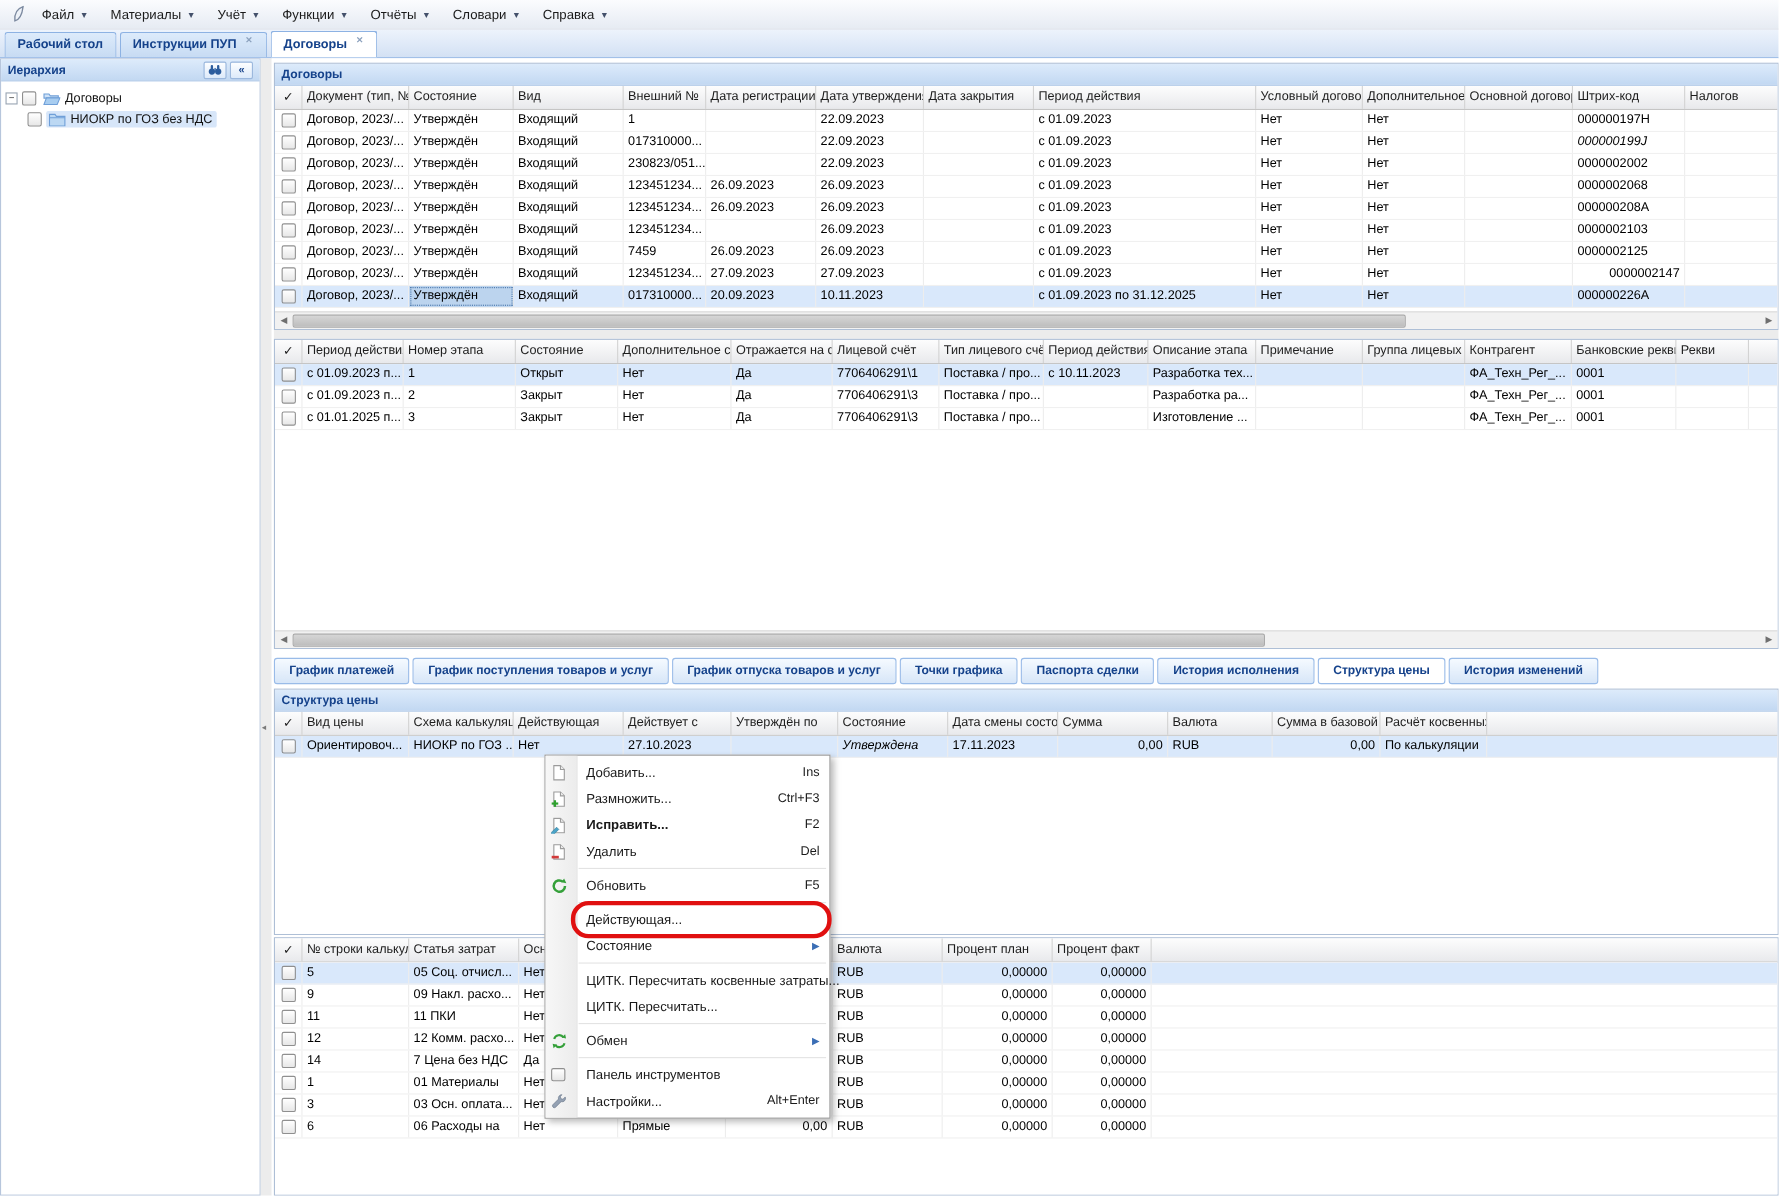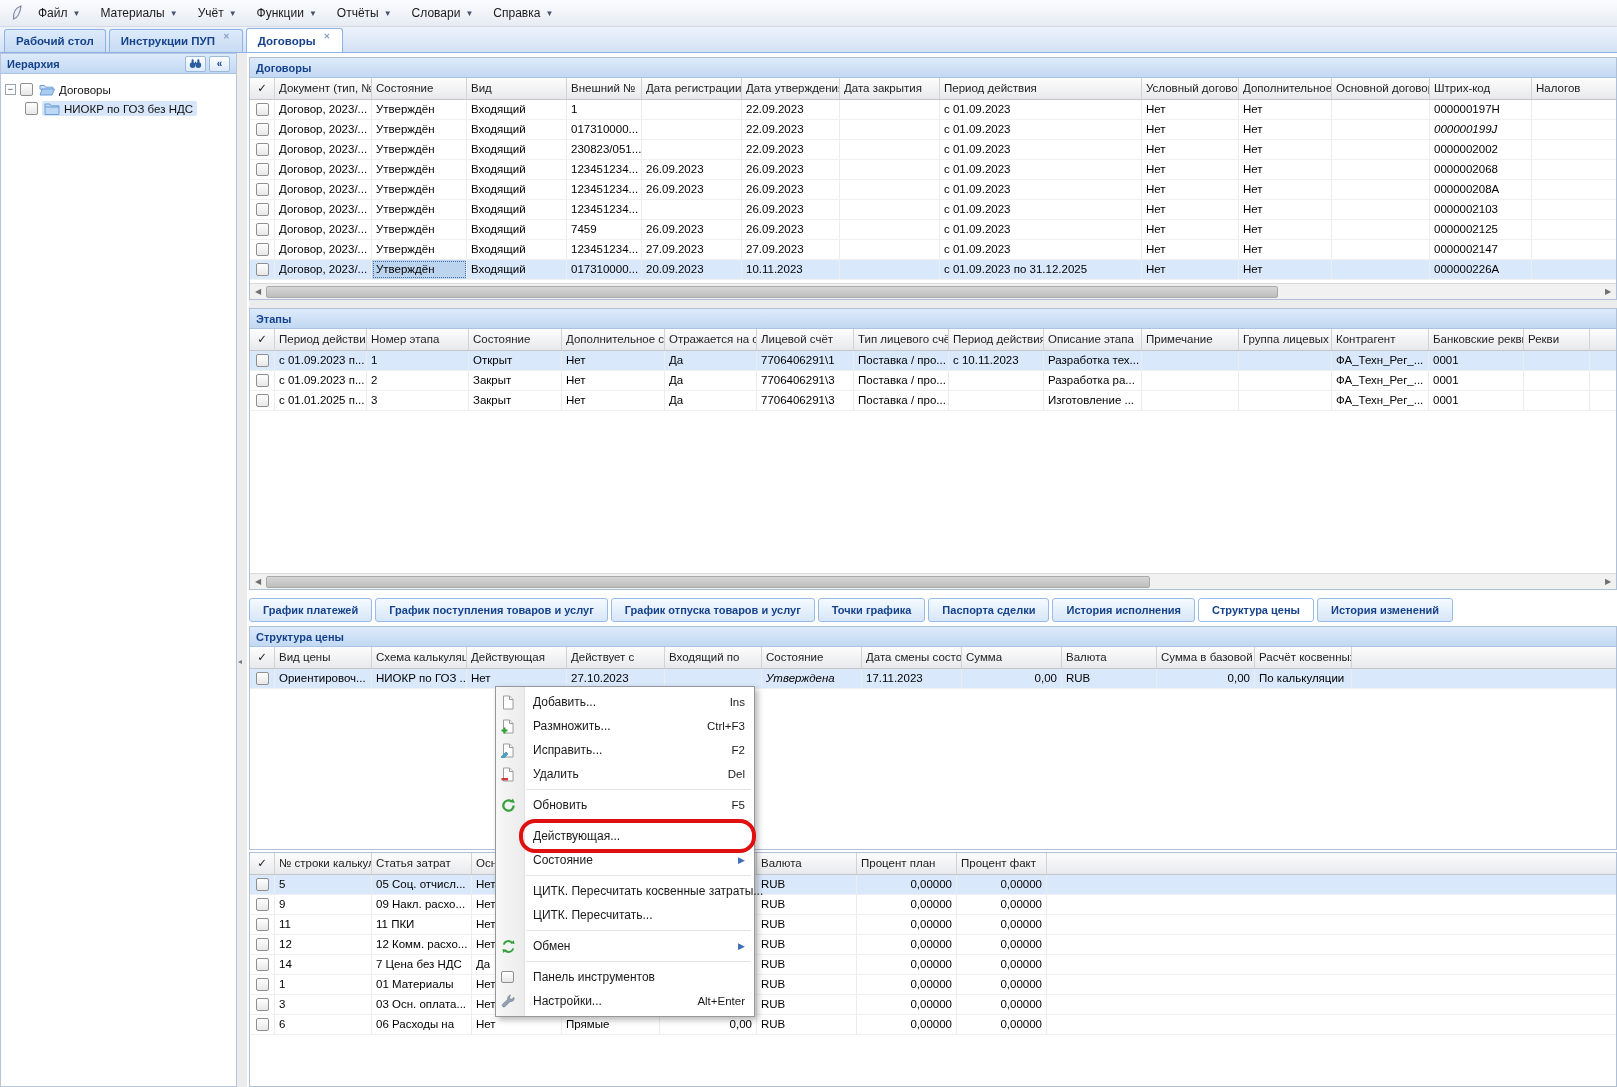--- a/index.html
+++ b/index.html
@@ -65,21 +65,21 @@
   .sb-btn{width:16px;flex:0 0 16px;font-size:8px;color:#6f6f6f;display:flex;align-items:center;justify-content:center}
   .sb-btn.right{position:absolute;right:0;top:0;bottom:0}
   .sb-thumb{height:12px;background:linear-gradient(#d6d6d6,#bdbdbd);border:1px solid #a9a9a9;border-radius:2px}
 
   
   .ctxmenu{position:absolute;left:495px;top:686px;width:260px;background:#fff;border:1px solid #979797;box-shadow:3px 3px 6px rgba(0,0,0,.28);padding:3px 0;z-index:50}
   .ctxmenu::before{content:"";position:absolute;left:0;top:0;bottom:0;width:28px;background:linear-gradient(to right,#f7f7f7,#ececec);border-right:1px solid #e0e0e0}
   .mi{position:relative;height:24px;display:flex;align-items:center;padding:0 9px 0 5px;font-size:12px;color:#1a1a1a}
   .mi .ico{width:23px;flex:0 0 23px;display:flex;align-items:center;position:relative;z-index:1}
   .mi .lbl{flex:1;padding-left:9px;position:relative;z-index:1;white-space:nowrap}
-  .mi.bold .lbl{font-weight:normal}
+  .mi.bold .lbl{font-weight:bold}
   .mi .sc{font-size:11.5px;color:#1a1a1a;position:relative;z-index:1}
   .mi .sub{color:#3b6eb5;font-size:9px;position:relative;z-index:1}
   .msep{height:1px;background:#e3e3e3;margin:3px 3px 3px 30px}
   .annot{position:absolute;left:23px;right:-2px;top:-5px;bottom:-5px;border:4px solid #e01010;border-radius:16px;pointer-events:none;z-index:6}
 </style>
 </head>
 <body>
 
 <div class="menubar">
   <span class="logo">
@@ -338,21 +338,21 @@
             <div class="g-cell" style="flex: 0 0 95px; width: 95px;">Утверждён</div>
             <div class="g-cell" style="flex: 0 0 100px; width: 100px;">Входящий</div>
             <div class="g-cell" style="flex: 0 0 75px; width: 75px;">123451234...</div>
             <div class="g-cell" style="flex: 0 0 100px; width: 100px;">27.09.2023</div>
             <div class="g-cell" style="flex: 0 0 98px; width: 98px;">27.09.2023</div>
             <div class="g-cell" style="flex: 0 0 100px; width: 100px;"></div>
             <div class="g-cell" style="flex: 0 0 202px; width: 202px;">с 01.09.2023</div>
             <div class="g-cell" style="flex: 0 0 97px; width: 97px;">Нет</div>
             <div class="g-cell" style="flex: 0 0 93px; width: 93px;">Нет</div>
             <div class="g-cell" style="flex: 0 0 98px; width: 98px;"></div>
-            <div class="g-cell" style="flex: 0 0 102px; width: 102px;">0000002147</div>
+            <div class="g-cell" style="flex: 0 0 102px; width: 102px; text-align: right;">0000002147</div>
             <div class="g-cell" style="flex: 0 0 88px; width: 88px;"></div>
           </div>
           <div class="g-row sel">
             <div class="g-cell check">
               <span class="cb"></span>
             </div>
             <div class="g-cell" style="flex: 0 0 97px; width: 97px;">Договор, 2023/...</div>
             <div class="g-cell focus" style="flex: 0 0 95px; width: 95px;">Утверждён</div>
             <div class="g-cell" style="flex: 0 0 100px; width: 100px;">Входящий</div>
             <div class="g-cell" style="flex: 0 0 75px; width: 75px;">017310000...</div>
@@ -371,23 +371,20 @@
     <div class="hscroll">
       <span class="sb-btn">◀</span>
       <span class="sb-thumb" style="width:1012px"></span>
       <span class="sb-btn right">▶</span>
     </div>
   </section>
 
   <div class="hsplit"></div>
 
   <section class="panel p-stages">
-    <div class="panel-hd">
-        <span>Этапы</span>
-      </div>
     <div id="grid-stages" class="grid">
         <div class="g-head">
           <div class="g-hcell check">✓</div>
           <div class="g-hcell" style="flex: 0 0 92px; width: 92px;"><span>Период действия..</span></div>
           <div class="g-hcell" style="flex: 0 0 102px; width: 102px;"><span>Номер этапа</span></div>
           <div class="g-hcell" style="flex: 0 0 93px; width: 93px;"><span>Состояние</span></div>
           <div class="g-hcell" style="flex: 0 0 103px; width: 103px;"><span>Дополнительное с</span></div>
           <div class="g-hcell" style="flex: 0 0 92px; width: 92px;"><span>Отражается на сум</span></div>
           <div class="g-hcell" style="flex: 0 0 97px; width: 97px;"><span>Лицевой счёт</span></div>
           <div class="g-hcell" style="flex: 0 0 95px; width: 95px;"><span>Тип лицевого счёт</span></div>
@@ -501,21 +498,21 @@
     <div class="panel-hd">
         <span>Структура цены</span>
       </div>
     <div id="grid-price" class="grid">
         <div class="g-head">
           <div class="g-hcell check">✓</div>
           <div class="g-hcell" style="flex: 0 0 97px; width: 97px;"><span>Вид цены</span></div>
           <div class="g-hcell" style="flex: 0 0 95px; width: 95px;"><span>Схема калькуляци</span></div>
           <div class="g-hcell" style="flex: 0 0 100px; width: 100px;"><span>Действующая</span></div>
           <div class="g-hcell" style="flex: 0 0 98px; width: 98px;"><span>Действует с</span></div>
-          <div class="g-hcell" style="flex: 0 0 97px; width: 97px;"><span>Входящий по</span></div>
+          <div class="g-hcell" style="flex: 0 0 97px; width: 97px;"><span>Утверждён по</span></div>
           <div class="g-hcell" style="flex: 0 0 100px; width: 100px;"><span>Состояние</span></div>
           <div class="g-hcell" style="flex: 0 0 100px; width: 100px;"><span>Дата смены состоя</span></div>
           <div class="g-hcell" style="flex: 0 0 100px; width: 100px;"><span>Сумма</span></div>
           <div class="g-hcell" style="flex: 0 0 95px; width: 95px;"><span>Валюта</span></div>
           <div class="g-hcell" style="flex: 0 0 98px; width: 98px;"><span>Сумма в базовой в</span></div>
           <div class="g-hcell" style="flex: 0 0 97px; width: 97px;"><span>Расчёт косвенных</span></div>
           <div class="g-hcell fill"></div>
         </div>
         <div class="g-body">
           <div class="g-row sel">

